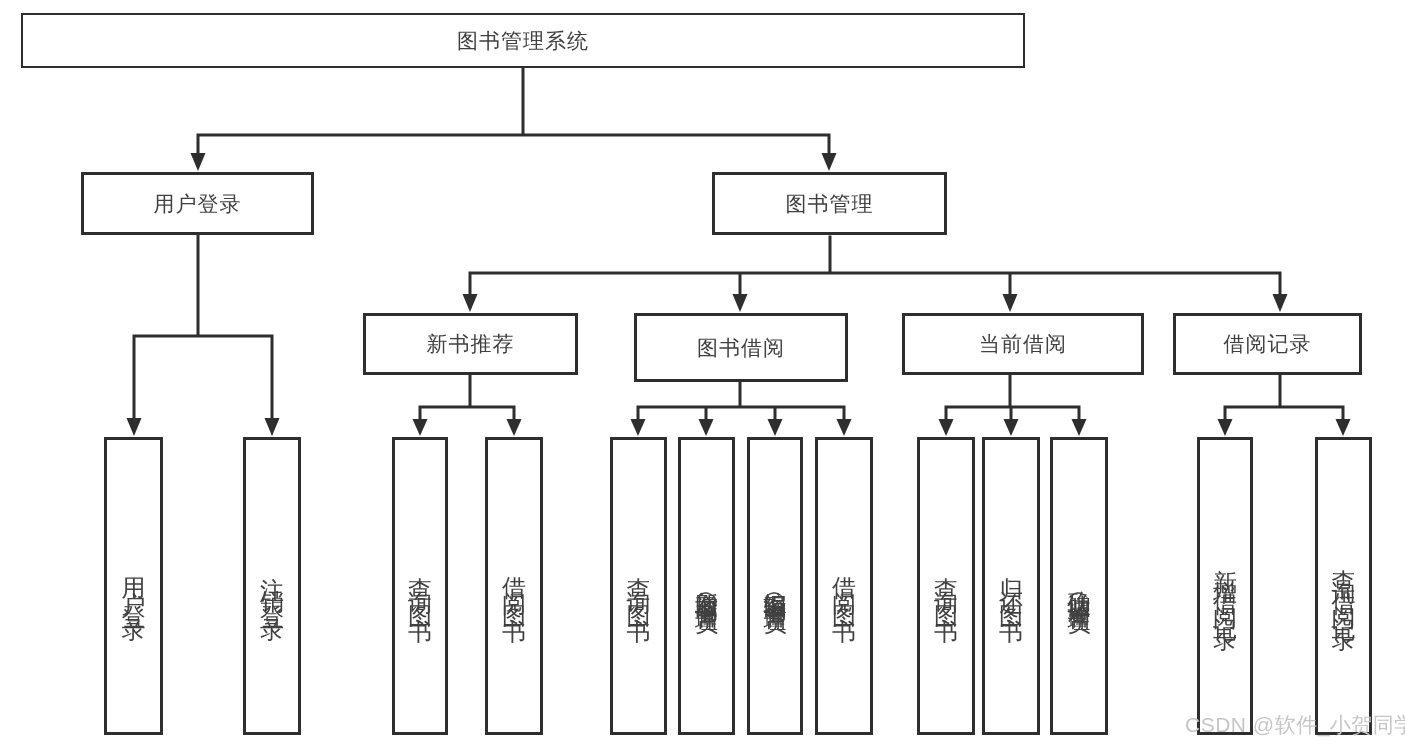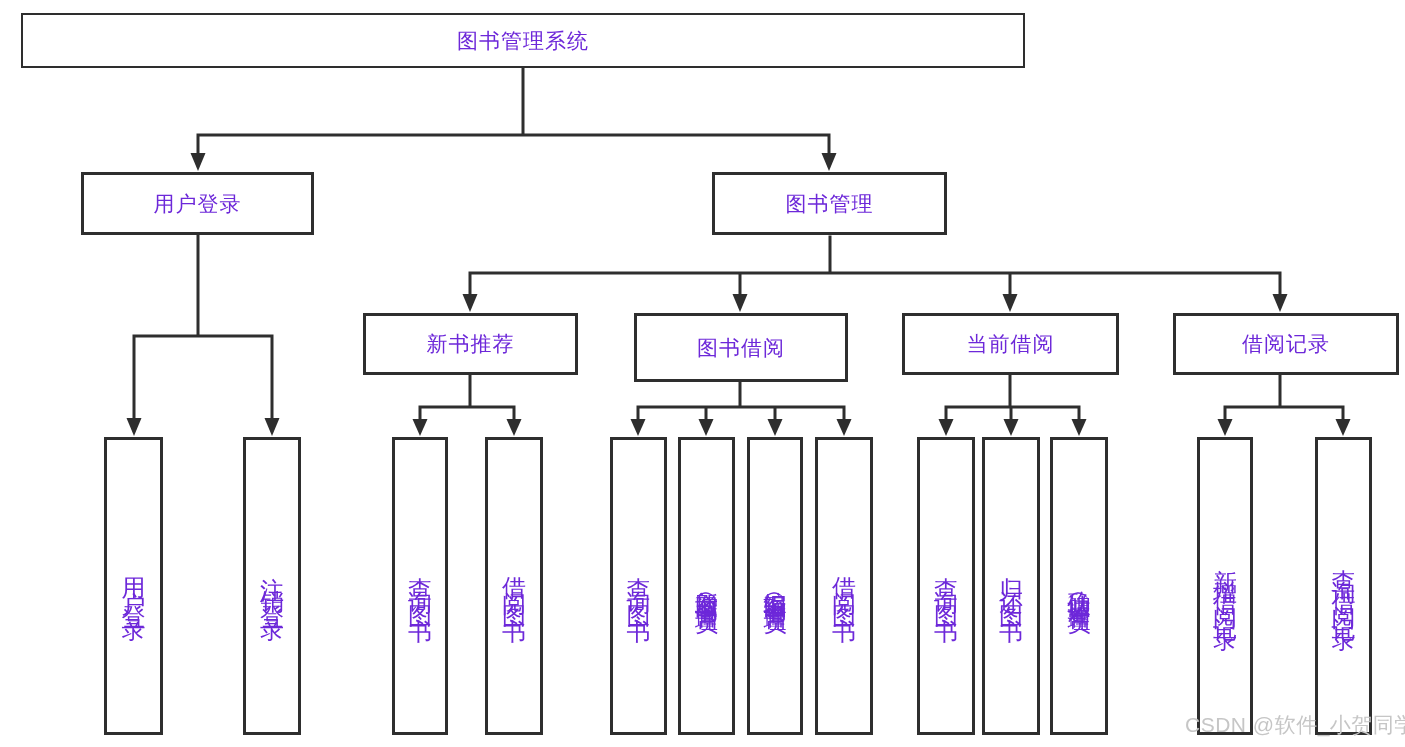--- a/index.html
+++ b/index.html
@@ -9,21 +9,21 @@
     background:#ffffff;
     font-family:"Liberation Sans","DejaVu Sans",sans-serif;
     overflow:hidden;
   }
   .wires{position:absolute;left:0;top:0;width:1405px;height:747px;z-index:1;}
   .box{
     position:absolute;
     box-sizing:border-box;
     border:3px solid #2e2e2e;
     background:#ffffff;
-    color:#6d28d9;
+    color:#404040;
     display:flex;align-items:center;justify-content:center;
     z-index:2;
   }
   .box.h{font-size:21px;letter-spacing:1px;}
   .box.root{border-width:2.5px;}
   .box.v{
     writing-mode:vertical-rl;
     text-orientation:mixed;
     font-size:24px;
     letter-spacing:14px;
@@ -87,22 +87,22 @@
     </g>
   </svg>
 
   <div class="box h root" style="left:21px;top:13px;width:1004px;height:55px">图书管理系统</div>
 
   <div class="box h" style="left:81px;top:172px;width:233px;height:63px">用户登录</div>
   <div class="box h" style="left:363px;top:313px;width:215px;height:62px">新书推荐</div>
 
   <div class="box h" style="left:712px;top:172px;width:235px;height:63px">图书管理</div>
   <div class="box h" style="left:634px;top:313px;width:214px;height:69px">图书借阅</div>
-  <div class="box h" style="left:902px;top:313px;width:217px;height:62px">当前借阅</div>
-  <div class="box h" style="left:1173px;top:313px;width:226px;height:62px">借阅记录</div>
+  <div class="box h" style="left:902px;top:313px;width:242px;height:62px">当前借阅</div>
+  <div class="box h" style="left:1173px;top:313px;width:189px;height:62px">借阅记录</div>
 
   <div class="box v" style="left:104px;top:437px;width:59px;height:298px">用户登录</div>
   <div class="box v" style="left:243px;top:437px;width:58px;height:298px">注销登录</div>
 
   <div class="box v" style="left:392px;top:437px;width:56px;height:298px">查询图书</div>
   <div class="box v" style="left:485px;top:437px;width:58px;height:298px">借阅图书</div>
 
   <div class="box v" style="left:610px;top:437px;width:57px;height:298px">查询图书</div>
   <div class="box v long" style="left:678px;top:437px;width:57px;height:298px">新增图书（管理员）</div>
   <div class="box v long" style="left:747px;top:437px;width:56px;height:298px">编辑图书（管理员）</div>

